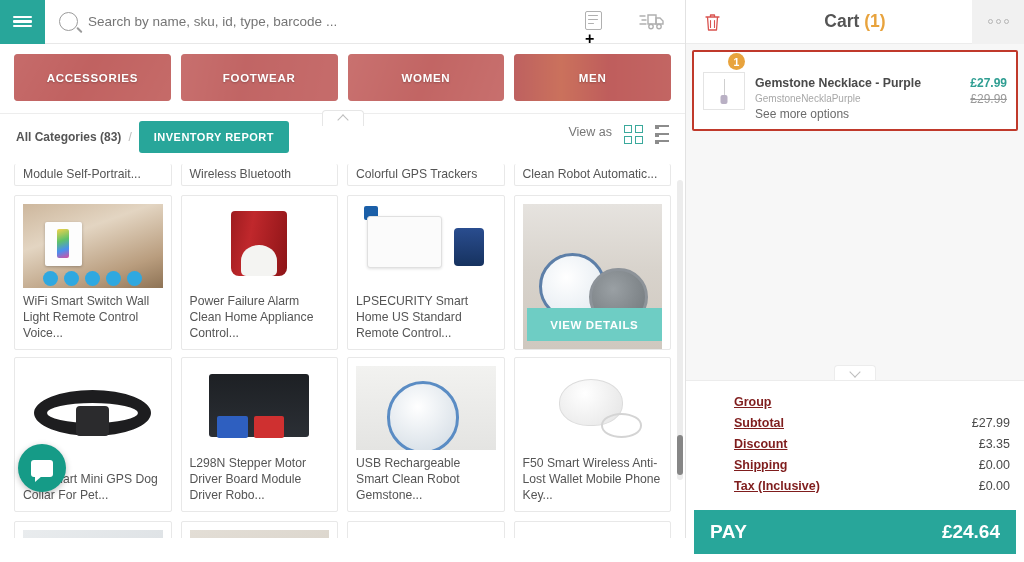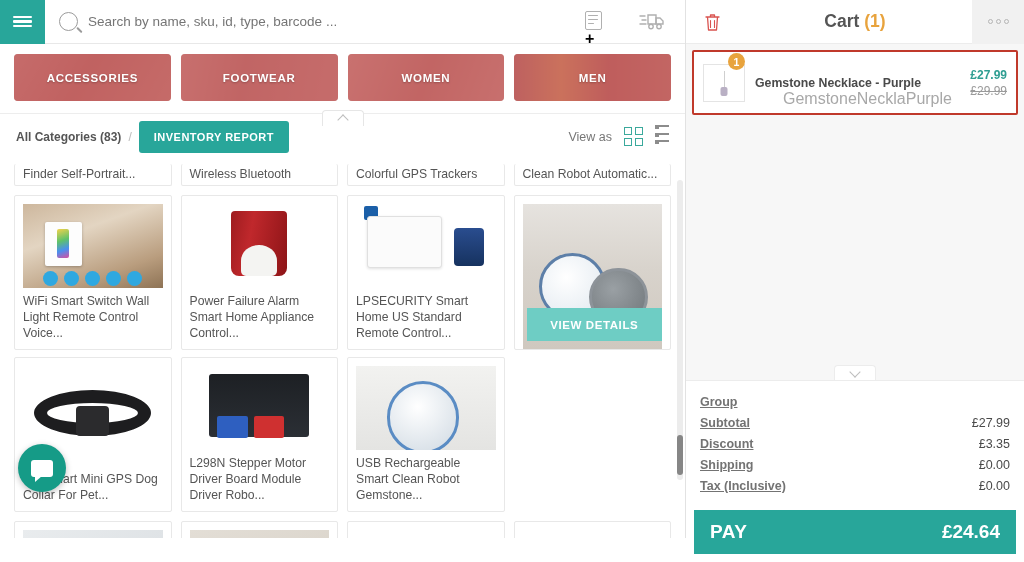--- a/index.html
+++ b/index.html
@@ -64,21 +64,21 @@
              border-top: 1.7px solid #bdbdbd; transform: rotate(45deg); margin-top: 3px; }
 
   
   .toolbar { height: 46px; display: flex; align-items: center; padding: 0 16px;
              border-top: 1px solid #ededed; background: #fff; }
   .crumb { font-size: 12px; color: #555; font-weight: bold; }
   .crumb-sep { color: #bbb; margin: 0 7px; font-size: 12px; }
   .inv-btn { background: #28a69a; color: #fff; font-size: 11px; font-weight: bold;
              letter-spacing: .5px; padding: 10px 15px; border: 0; border-radius: 3px;
              cursor: pointer; font-family: "Liberation Sans", sans-serif; }
-  .view-as { margin-left: auto; display: flex; align-items: center; gap: 12px; }
+  .view-as { margin-left: auto; display: flex; align-items: flex-start; gap: 12px; }
   .view-as .t { font-size: 12.5px; color: #777; }
   .vicon { cursor: pointer; }
   .grid-ico { display: grid; grid-template-columns: 8px 8px; grid-gap: 3px; }
   .grid-ico i { width: 8px; height: 8px; border: 1.7px solid #3aa99c; display: block; }
   .list-ico i { display: block; height: 2px; background: #8c8c8c; margin-bottom: 3.5px; }
   .list-ico i.s { width: 4px; float: left; margin-right: 3px; height: 4px; }
 
   
   .grid-wrap { position: absolute; left: 0; right: 0; top: 164px; bottom: 0;
                overflow: hidden; background: #fff; }
@@ -209,39 +209,39 @@
            position: relative; flex: none; }
   .thumb .neck { position: absolute; left: 50%; top: 6px; width: 1px; height: 18px;
                  background: #cfcfcf; }
   .thumb .gem { position: absolute; left: 50%; top: 22px; transform: translateX(-50%);
                 width: 7px; height: 9px; background: #b9b0c4; border-radius: 2px; }
   .qty { position: absolute; left: 34px; top: 1px; width: 17px; height: 17px;
          border-radius: 50%; background: #e8a33d; color: #fff; font-size: 10.5px;
          font-weight: bold; display: flex; align-items: center; justify-content: center; }
   .item .info { flex: 1; min-width: 0; }
   .item .pname { font-size: 12.3px; font-weight: bold; color: #4a4a4a; line-height: 16px; margin-top: 16px; }
-  .item .sku { font-size: 16px; color: #a8a8a8; line-height: 15px; margin-left: 28px; }
+  .item .sku { font-size: 10px; color: #a8a8a8; line-height: 15px; }
   .item .opts { font-size: 12px; color: #6b6b6b; line-height: 16px; }
   .item .prices { text-align: right; flex: none; }
   .item .pnow { font-size: 12px; font-weight: bold; color: #2f9e92; line-height: 16px; }
   .item .pold { font-size: 12px; color: #9a9a9a; text-decoration: line-through; line-height: 16px; }
 
   .tot-tab { position: relative; height: 15px; }
   .tot-tab .tab { position: absolute; left: 50%; transform: translateX(-50%); top: 0;
     width: 42px; height: 15px; background: #fff; border: 1px solid #ececec;
     border-bottom: 0; border-radius: 4px 4px 0 0; display: flex; align-items: center;
     justify-content: center; cursor: pointer; }
   .chev-dn { width: 8px; height: 8px; border-right: 1.7px solid #bdbdbd;
              border-bottom: 1.7px solid #bdbdbd; transform: rotate(45deg); margin-bottom: 3px; }
 
   .totals { background: #fff; padding: 10px 14px 8px 14px; border-top: 1px solid #ececec; }
   .trow { display: flex; align-items: center; justify-content: space-between;
           padding: 3.5px 0; }
-  .trow .lb { font-size: 12.5px; font-weight: bold; color: #737373;
-              text-decoration: underline; cursor: pointer; }
+  .trow .lb { font-size: 12.5px; font-weight: bold; color: #7f1d1d;
+              text-decoration: underline; cursor: pointer; margin-left: 34px; }
   .trow .vl { font-size: 12.5px; color: #4a4a4a; }
   .pay { margin: 6px 0 0 0; background: #28a69a; height: 44px; display: flex;
          align-items: center; justify-content: space-between; padding: 0 16px;
          cursor: pointer; }
   .pay .l { color: #fff; font-size: 19px; font-weight: bold; letter-spacing: .5px; }
   .pay .r { color: #fff; font-size: 19px; font-weight: bold; }
   .pay-wrap { background: #fff; padding: 0 8px 8px 8px; }
 </style>
 </head>
 <body>
@@ -335,21 +335,21 @@
               <i style="width:14px"></i>
             </div>
         </div>
       </div>
     </div>
 
     <div class="grid-wrap">
 
       <div class="grid" style="margin-bottom:9px">
         <div class="card" style="height:22px;border-top:0">
-          <div class="name" style="padding-top:2px">Finder Self-Portrait...</div>
+          <div class="name" style="padding-top:2px">Module Self-Portrait...</div>
         </div>
         <div class="card" style="height:22px;border-top:0">
           <div class="name" style="padding-top:2px">Wireless Bluetooth Hands-...</div>
         </div>
         <div class="card" style="height:22px;border-top:0">
           <div class="name" style="padding-top:2px">Colorful GPS Trackers Scre...</div>
         </div>
         <div class="card" style="height:22px;border-top:0">
           <div class="name" style="padding-top:2px">Clean Robot Automatic...</div>
         </div>
@@ -370,21 +370,21 @@
             </div>
           </div>
           <div class="name">WiFi Smart Switch Wall Light Remote Control Voice...</div>
         </div>
         <div class="card">
           <div class="img">
             <div class="ph ph-alarm">
                 <div class="body"></div>
               </div>
           </div>
-          <div class="name">Power Failure Alarm Smart Home Appliance Control...</div>
+          <div class="name">Power Failure Alarm Clean Home Appliance Control...</div>
         </div>
         <div class="card">
           <div class="img">
             <div class="ph ph-switch">
                 <div class="tag"></div>
                 <div class="pl"></div>
                 <div class="rem"></div>
               </div>
           </div>
           <div class="name">LPSECURITY Smart Home US Standard Remote Control...</div>
@@ -420,20 +420,29 @@
           </div>
           <div class="name">L298N Stepper Motor Driver Board Module Driver Robo...</div>
         </div>
         <div class="card">
           <div class="img">
             <div class="ph ph-usb">
                 <div class="disc"></div>
               </div>
           </div>
           <div class="name">USB Rechargeable Smart Clean Robot Gemstone...</div>
+        </div>
+        <div class="card">
+          <div class="img">
+            <div class="ph ph-tag">
+                <div class="drop"></div>
+                <div class="ring"></div>
+              </div>
+          </div>
+          <div class="name">F50 Smart Wireless Anti-Lost Wallet Mobile Phone Key...</div>
         </div>
       </div>
 
       <div class="grid">
         <div class="card">
           <div class="img">
               <div class="ph ph-glass"></div>
             </div>
         </div>
         <div class="card">
@@ -492,20 +501,21 @@
     <div class="items">
       <div class="item">
         <div class="thumb">
           <div class="neck"></div>
             <div class="gem"></div>
         </div>
         <div class="qty">1</div>
         <div class="info">
           <div class="pname">Gemstone Necklace - Purple</div>
           <div class="sku">GemstoneNecklaPurple</div>
+          <div class="opts">See more options</div>
         </div>
         <div class="prices">
           <div class="pnow">£27.99</div>
           <div class="pold">£29.99</div>
         </div>
       </div>
     </div>
 
     <div class="tot-tab">
       <div class="tab">

